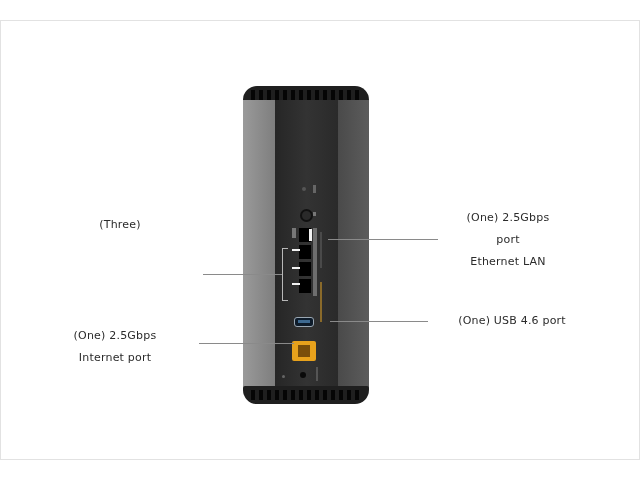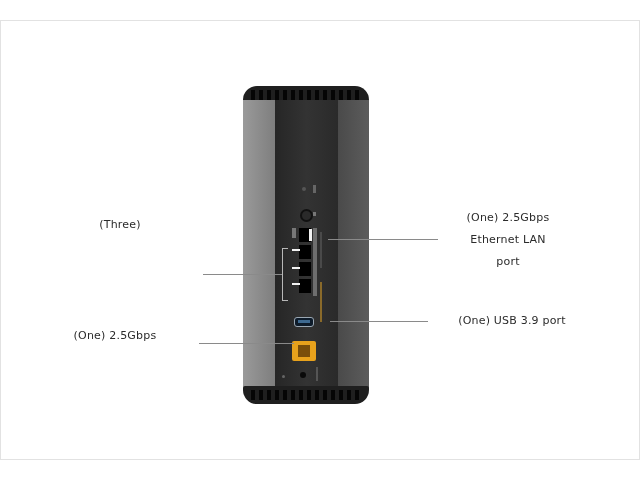--- a/index.html
+++ b/index.html
@@ -115,23 +115,24 @@
 <div class="hline" style="left:199px; top:343px; width:95px;"></div>
 <div class="hline" style="left:328px; top:239px; width:110px;"></div>
 <div class="hline" style="left:330px; top:321px; width:98px;"></div>
 
 <div class="label" style="left:40px; top:214px; width:160px;">
   <div>(Three)</div>
 </div>
 
 <div class="label" style="left:45px; top:325px; width:140px;">
   <div>(One) 2.5Gbps</div>
+  <div>Internet port</div>
 </div>
 
 <div class="label" style="left:438px; top:207px; width:140px;">
   <div>(One) 2.5Gbps</div>
+  <div>port</div>
   <div>Ethernet LAN</div>
-  <div>port</div>
 </div>
 
 <div class="label" style="left:432px; top:310px; width:160px;">
-  <div>(One) USB 3.9 port</div>
+  <div>(One) USB 4.6 port</div>
 </div>
 
 </body></html>

